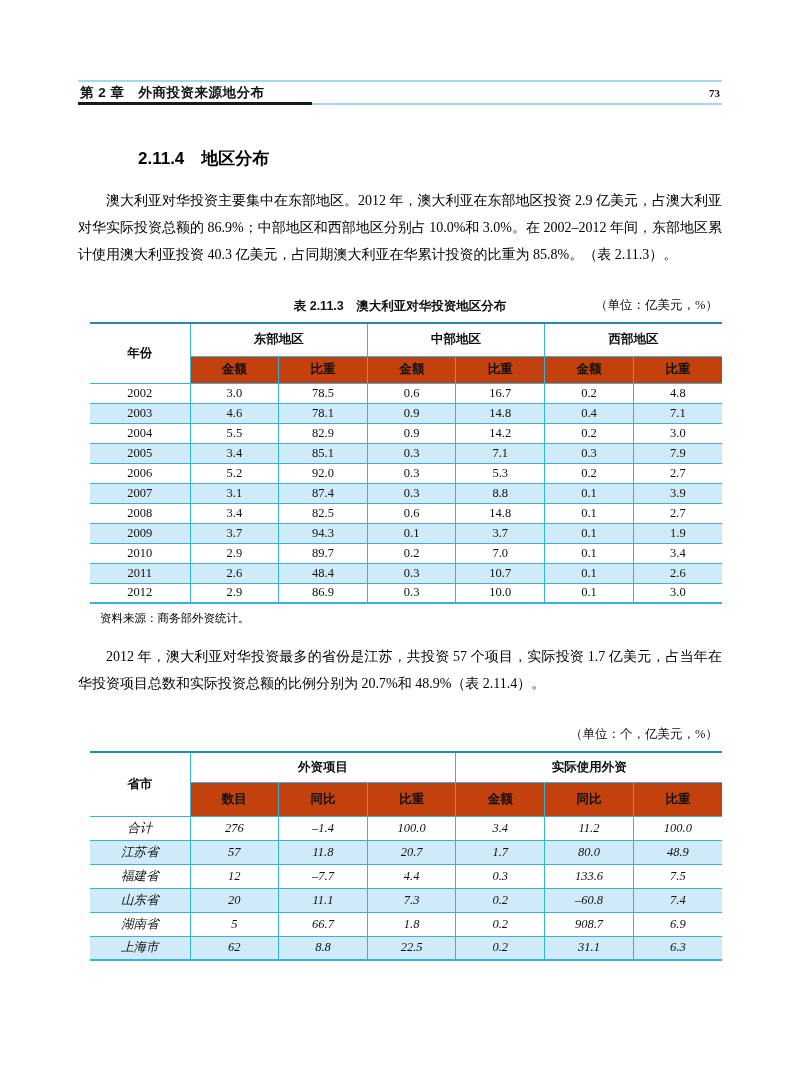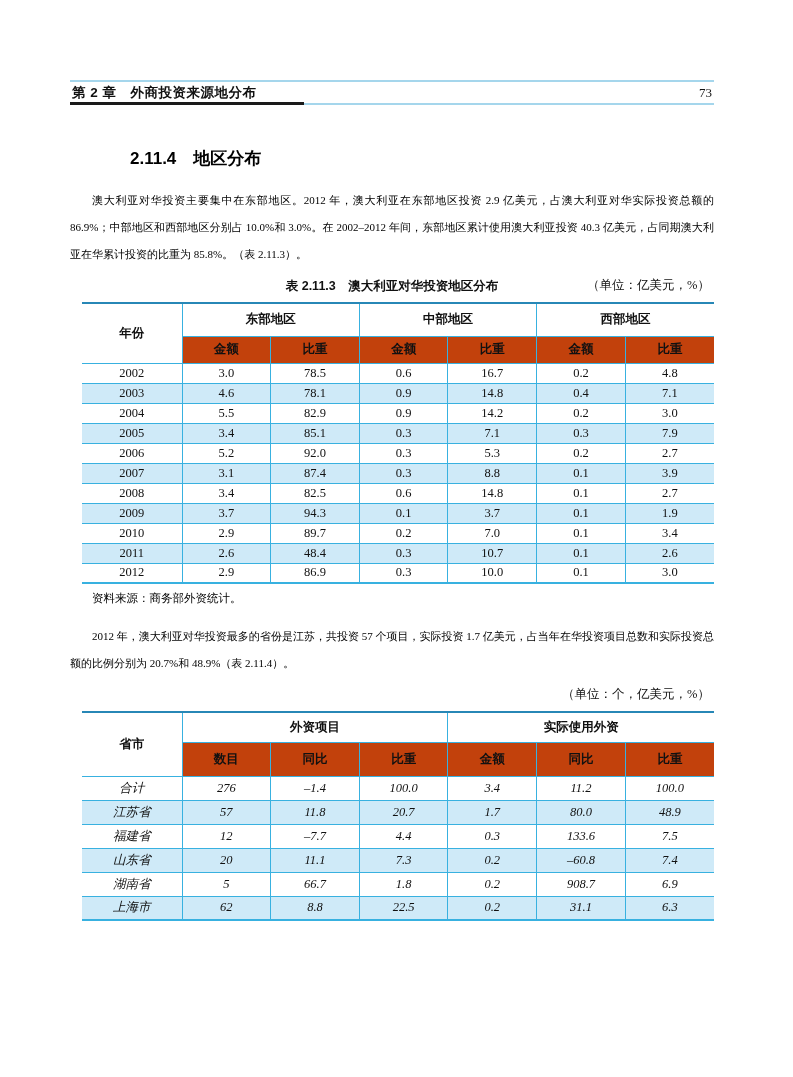--- a/index.html
+++ b/index.html
@@ -9,69 +9,69 @@
     height: 1077px;
     margin: 0 auto;
     background: #ffffff;
     font-family: "Liberation Serif", "DejaVu Serif", serif;
     color: #111;
     box-sizing: border-box;
     overflow: hidden;
   }
   .content {
     position: absolute;
-    left: 70px;
+    left: 78px;
     top: 80px;
     width: 644px;
   }
   
   .running-header { border-top: 2px solid #a5d6ec; }
   .header-row {
     display: flex;
     justify-content: space-between;
     align-items: center;
     height: 21px;
     padding: 0 2px;
   }
   .chapter-title {
     font-family: "Liberation Sans", "DejaVu Sans", sans-serif;
     font-weight: bold;
     font-size: 13.5px;
     letter-spacing: .5px;
   }
   .page-number {
     font-family: "Liberation Serif", "DejaVu Serif", serif;
-    font-weight: normal;
-    font-size: 13px;
+    font-weight: bold;
+    font-size: 11px;
   }
   .header-underline { position: relative; border-bottom: 2px solid #a5d6ec; }
   .title-underline {
     position: absolute;
     left: 0; bottom: -2px;
     width: 234px; height: 3px;
     background: #1a1a1a;
   }
   
   .section-title {
     margin: 42px 0 0 60px;
     font-family: "Liberation Sans", "DejaVu Sans", sans-serif;
     font-weight: bold;
     font-size: 17px;
     color: #000;
   }
   .body-par {
     margin: 17px 0 0 0;
-    font-size: 11px;
+    font-size: 14px;
     line-height: 27px;
     text-align: justify;
     text-indent: 2em;
     color: #000;
   }
   
-  .caption-row { position: relative; margin-top: 8px; height: 18px; text-align: center; }
+  .caption-row { position: relative; margin-top: 28px; height: 18px; text-align: center; }
   .table-caption {
     font-family: "Liberation Sans", "DejaVu Sans", sans-serif;
     font-weight: bold;
     font-size: 12.5px;
   }
   .table-unit {
     position: absolute;
     right: 4px; top: 1px;
     font-size: 12.5px;
     font-weight: normal;

